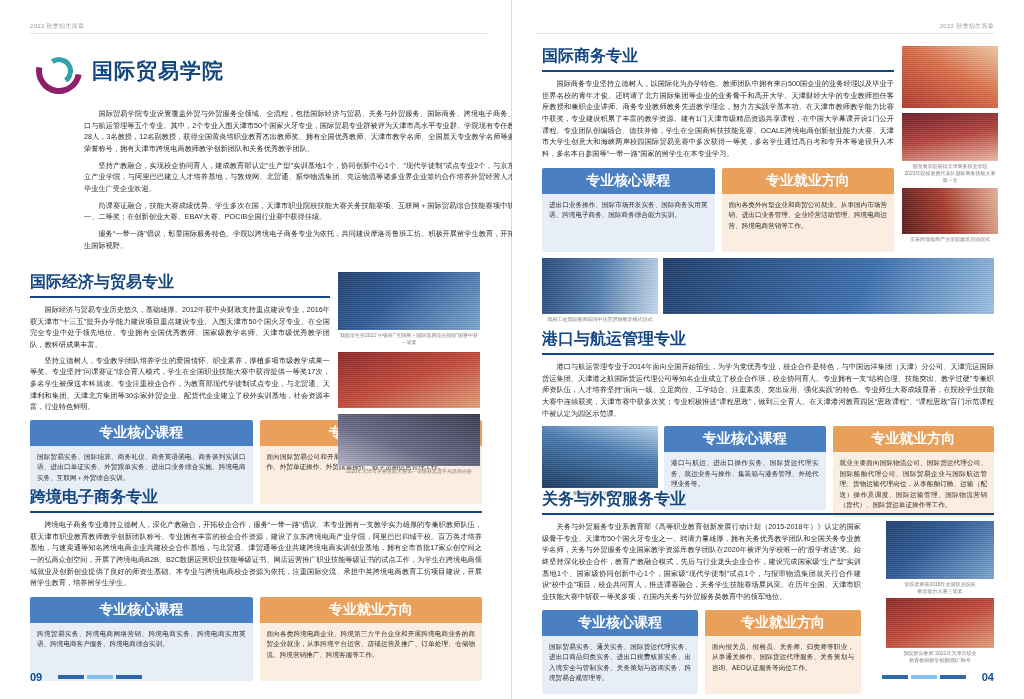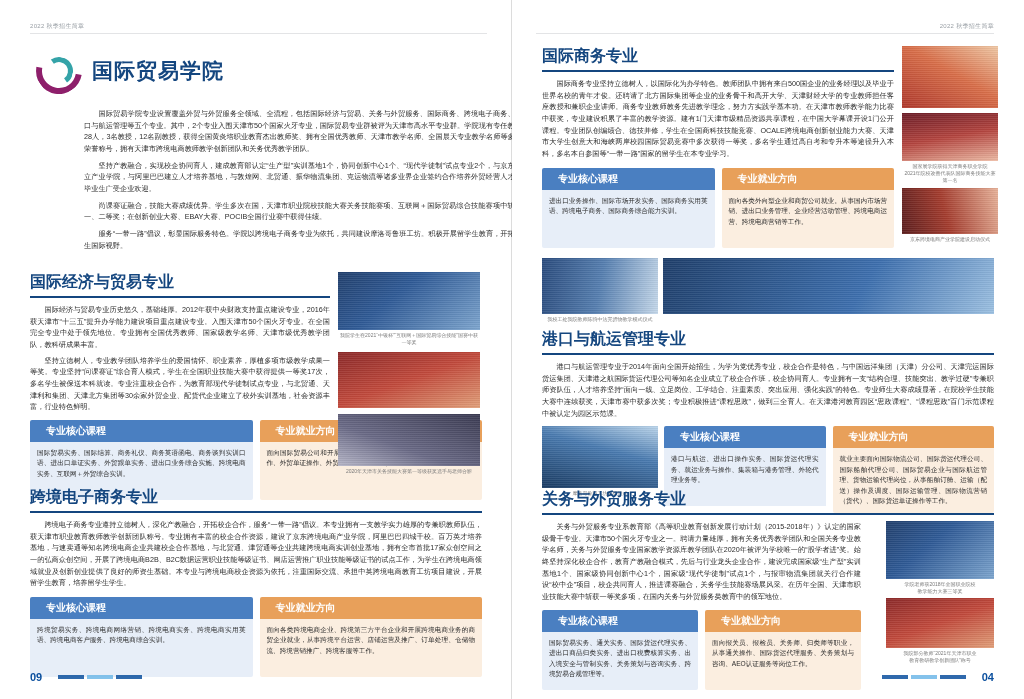--- a/index.html
+++ b/index.html
@@ -50,21 +50,21 @@
     text-indent:2em;
   }
 
   
   .sec-head { position:relative; font-size:16px; font-weight:bold; color:#14467f; padding-bottom:3px; }
   .sec-rule { height:2px; background:#14467f; margin-bottom:6px; }
 
   
   .boxrow { display:flex; gap:7px; }
   .box { flex:1; border-radius:2px; overflow:hidden; }
-  .box .bhead { font-size:10px; font-weight:bold; color:#fff; padding:4px 16px; }
+  .box .bhead { text-align:center; font-size:14px; font-weight:bold; color:#fff; padding:4px 0; }
   .box .bbody { font-size:6.6px; line-height:1.6; color:#2b2b2b; padding:6px 7px; text-align:justify; min-height:58px; }
   .box.blue .bhead { background:#4a7fc1; }
   .box.blue .bbody { background:#e7eef8; }
   .box.orange .bhead { background:#e8a05a; }
   .box.orange .bbody { background:#fbeee0; }
 
   
   .photo { position:relative; overflow:hidden; background:#d8dde3; }
   .cap-out { font-size:5px; color:#7a7a7a; text-align:center; line-height:1.4; margin-top:2px; }
 

